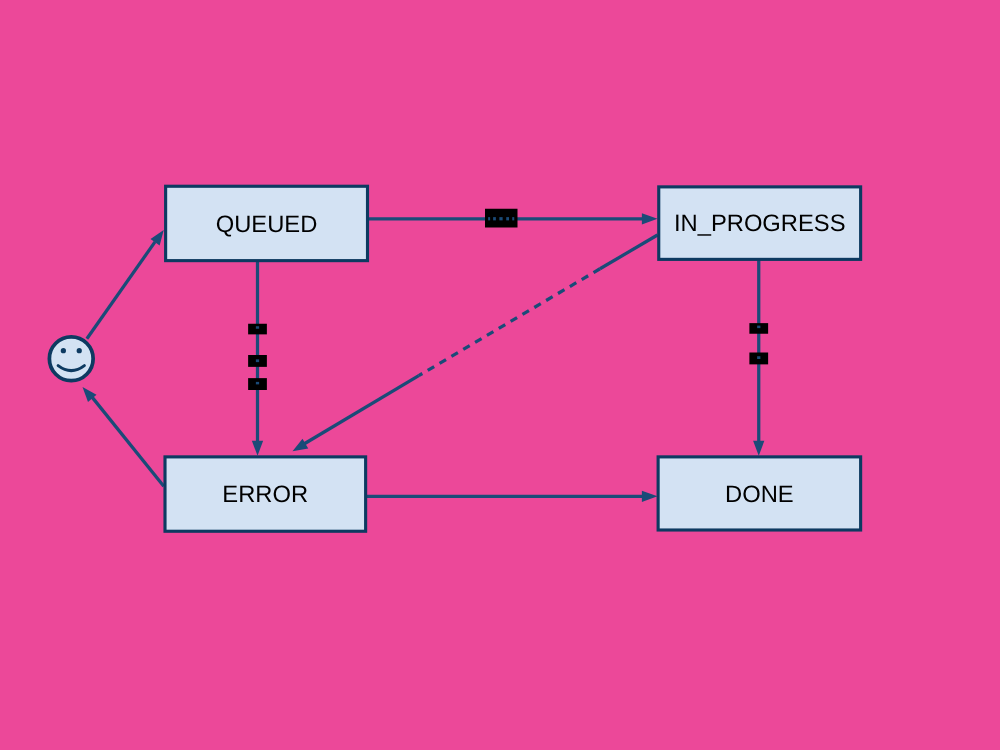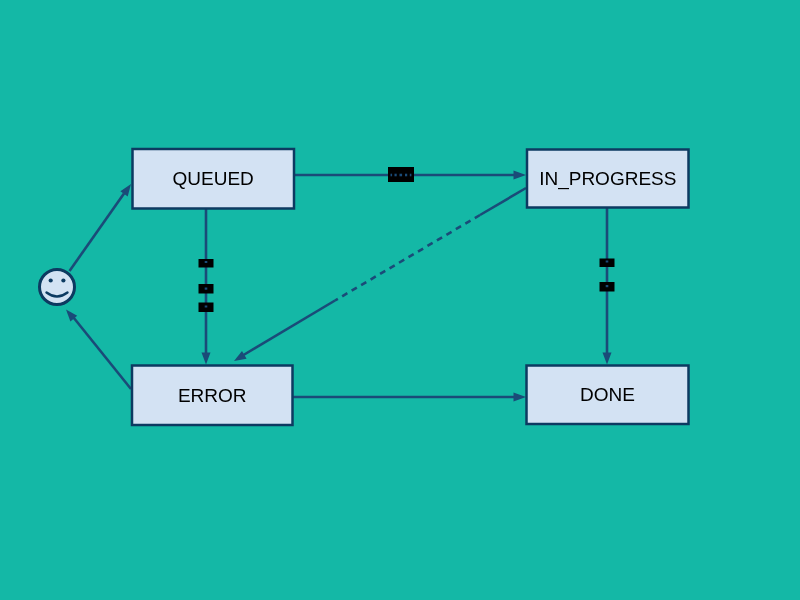--- a/index.html
+++ b/index.html
@@ -8,21 +8,21 @@
     background: #000000;
     width: 800px;
     height: 600px;
     overflow: hidden;
     font-family: "Liberation Sans", sans-serif;
   }
   #stage {
     position: relative;
     width: 800px;
     height: 600px;
-    background: #14b8a6;
+    background: #ec4899;
   }
   svg { display: block; }
   .node-rect {
     fill: #d3e2f3;
     stroke: #0d3a61;
     stroke-width: 2.5px;
   }
   .node-label {
     fill: #000000;
     font-family: "Liberation Sans", sans-serif;

